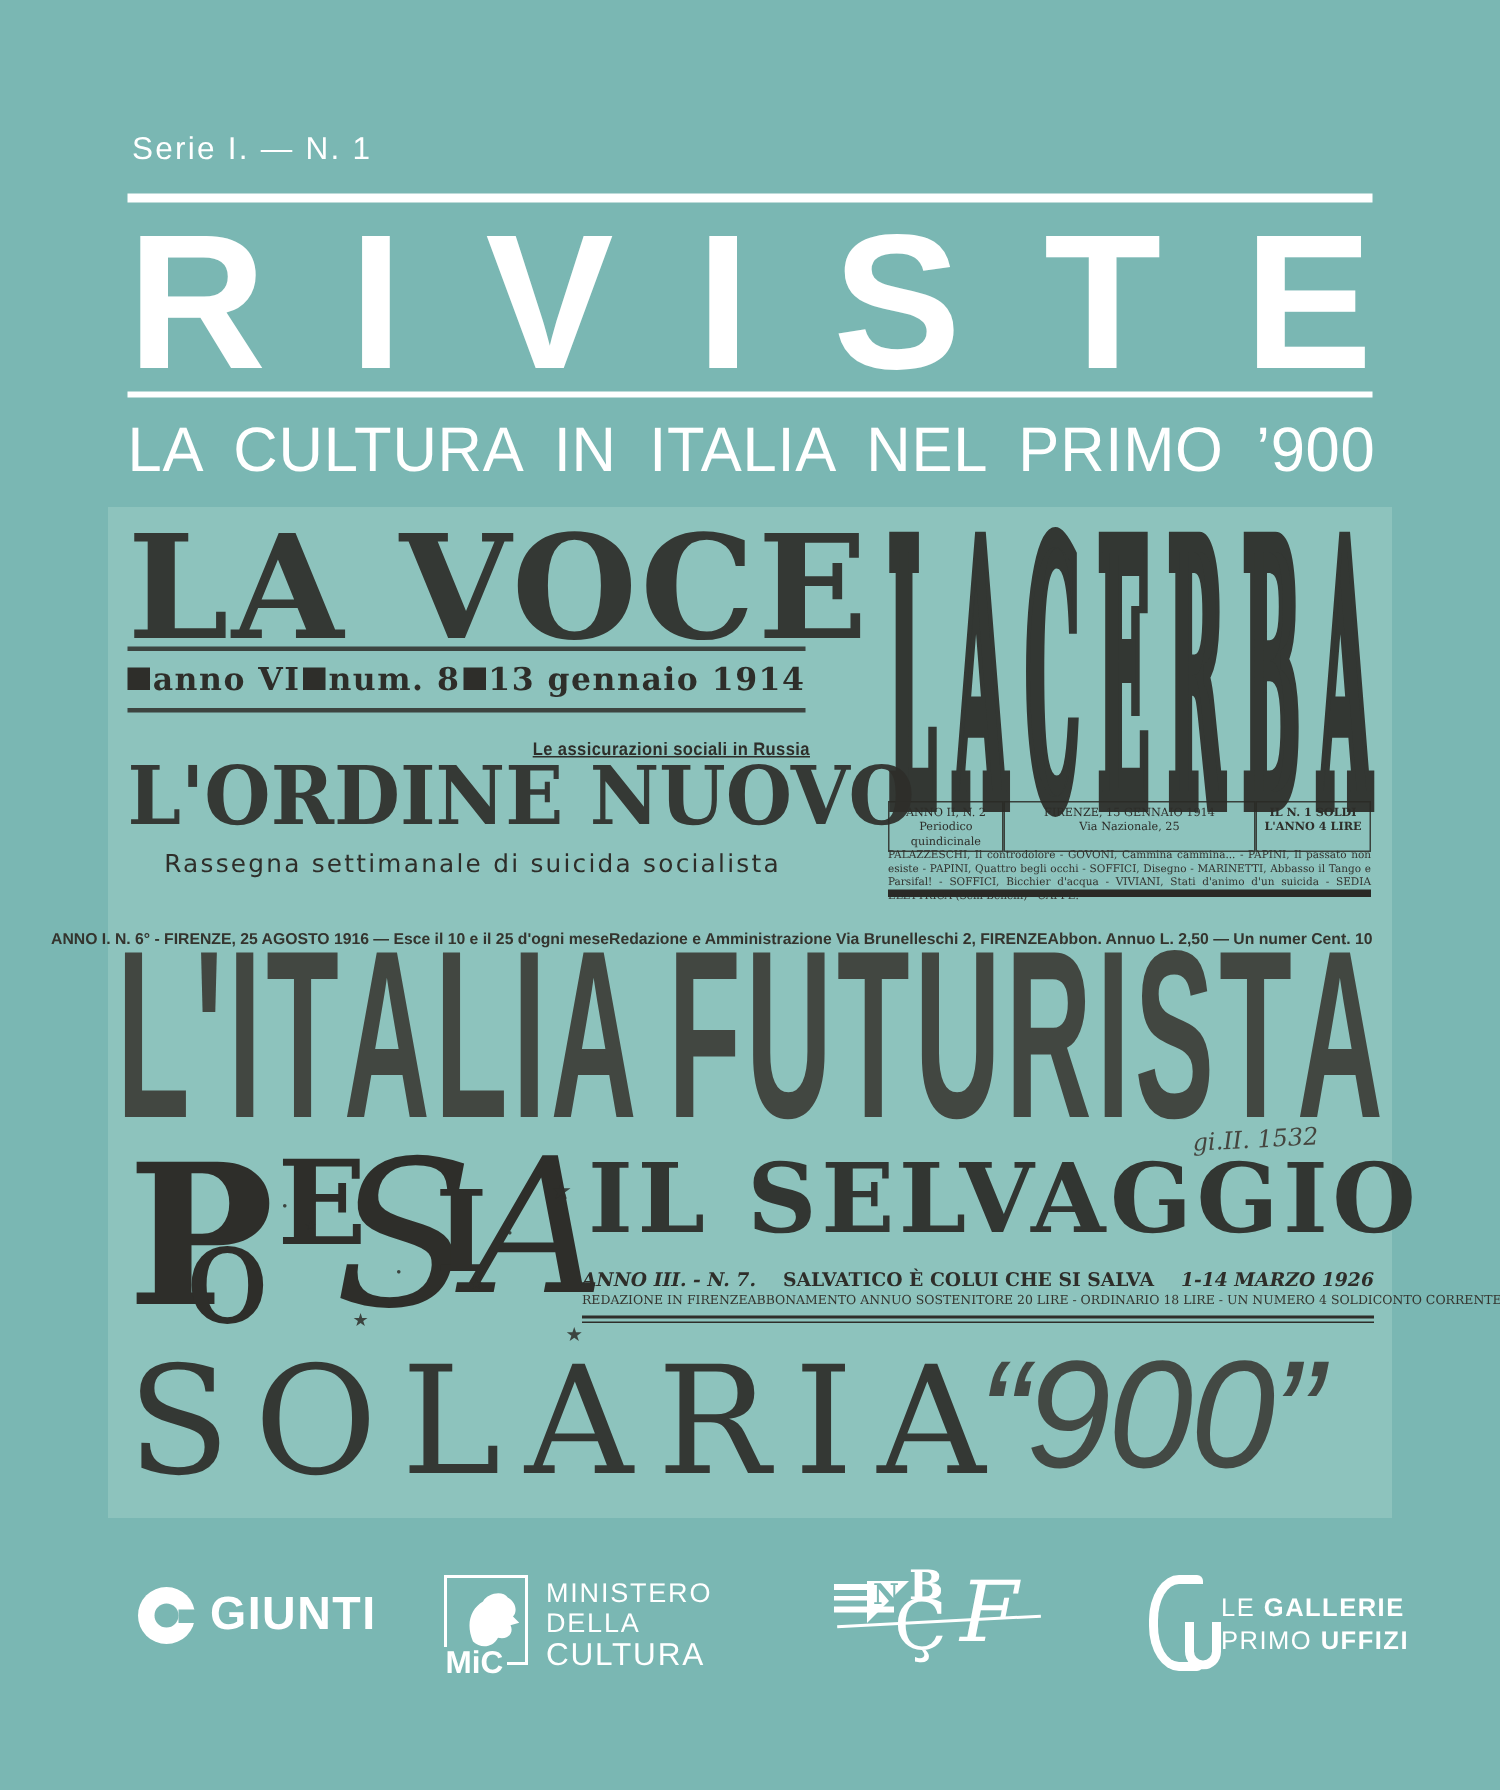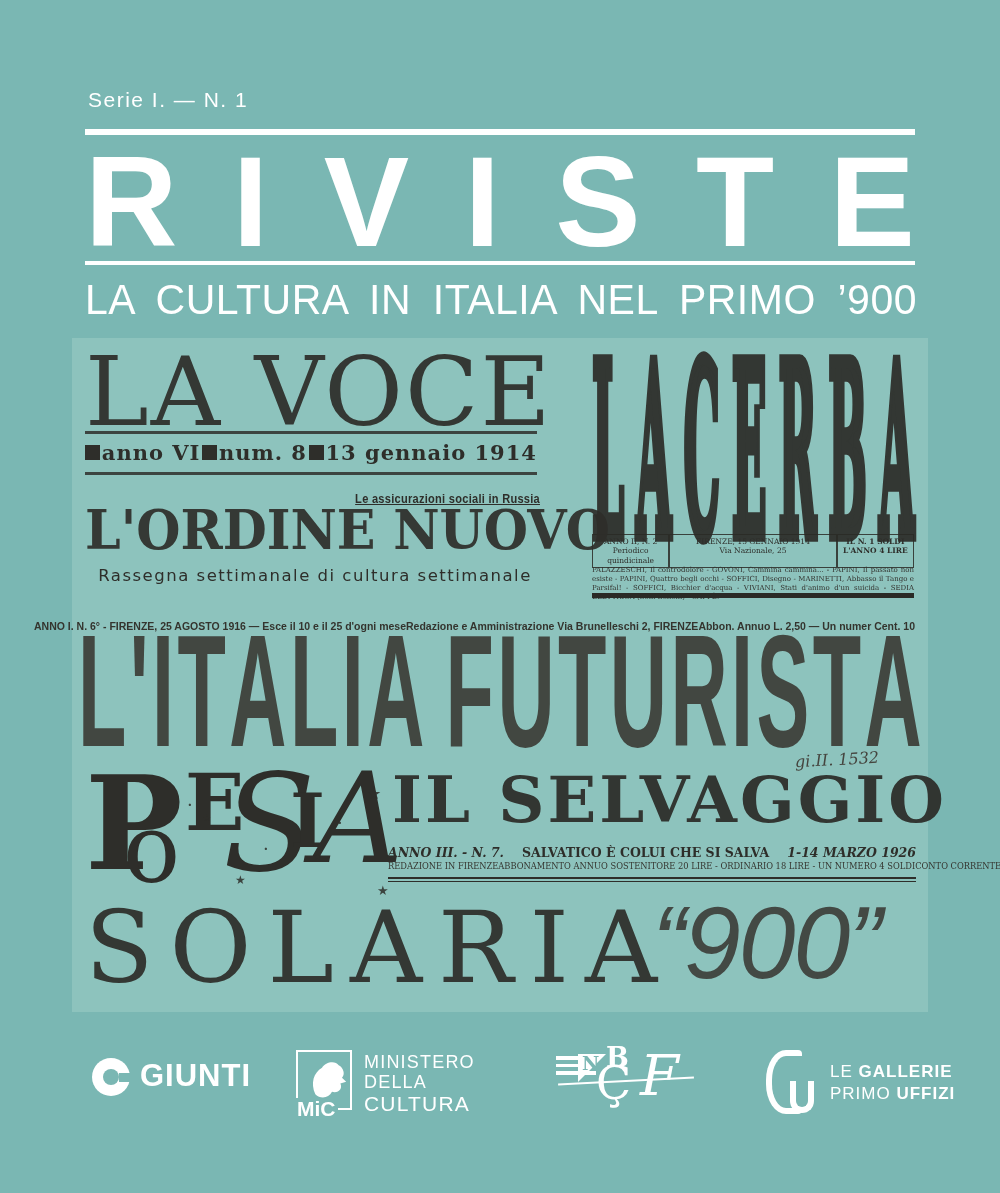--- a/index.html
+++ b/index.html
@@ -15,21 +15,21 @@
   .venue{right:85px;top:88px;font-size:21px;color:var(--white);letter-spacing:1px;word-spacing:7px}
   .rule1{left:85px;top:129px;width:830px;height:6px;background:var(--white)}
   .riviste{left:85px;top:138px;width:830px;display:flex;justify-content:space-between;color:var(--white);font-weight:bold;font-size:128px;line-height:1}
   .rule2{left:85px;top:261px;width:830px;height:4px;background:var(--white)}
   .subtitle{left:85px;top:276px;width:832px;font-size:41px;color:var(--white);letter-spacing:0.5px;text-align:justify;text-align-last:justify;white-space:nowrap;font-weight:400;transform:scaleY(1.02);transform-origin:top left}
 
   
   .panel{left:72px;top:338px;width:856px;height:674px;background:var(--panel)}
 
   
-  .lavoce-title{left:85px;top:344px;font-family:"DejaVu Serif",serif;font-weight:normal;font-size:96px;line-height:1;color:var(--ink);letter-spacing:2px;opacity:.93}
+  .lavoce-title{left:85px;top:344px;font-family:"DejaVu Serif",serif;font-weight:bold;font-size:96px;line-height:1;color:var(--ink);letter-spacing:2px;opacity:.93}
   .lavoce-rule-top{left:85px;top:431px;width:452px;height:3px;background:var(--ink);opacity:.85}
   .lavoce-issue{left:85px;top:440px;width:452px;display:flex;align-items:center;justify-content:space-between;font-family:"DejaVu Serif",serif;font-weight:bold;font-size:21px;color:var(--ink);letter-spacing:1px}
   .sq{width:15px;height:15px;background:var(--ink);flex:0 0 auto}
   .lavoce-rule-bot{left:85px;top:472px;width:452px;height:3px;background:var(--ink);opacity:.85}
 
   
   .lac-title{left:592px;top:332px;width:620px;display:flex;justify-content:space-between;transform:scale(.52,2.7);transform-origin:top left;font-family:"DejaVu Serif",serif;font-weight:bold;font-size:88px;line-height:1;color:#2c2c28;-webkit-text-stroke:5px #2c2c28;opacity:.92}
   .lac-table{left:592px;top:534px;width:322px;display:flex;font-family:"DejaVu Serif",serif;font-size:7.5px;line-height:1.25;color:var(--ink);text-align:center}
   .lac-cell{border:1px solid rgba(42,42,38,.85);padding:2px 2px}
   .lac-cell.l{flex:0 0 24%}.lac-cell.c{flex:1 1 52%}.lac-cell.r{flex:0 0 24%;font-weight:bold}
@@ -91,21 +91,21 @@
   .bncf span{position:absolute;line-height:1}
   .bncf-bars i{display:block;width:40px;height:3.5px;background:var(--white);margin-bottom:4px}
   .bncf-bars{position:absolute;left:0;top:6px}
   .bncf-tri{position:absolute;left:22px;top:4px;width:0;height:0;border-top:28px solid var(--white);border-right:28px solid transparent}
   .bncf-n{left:26px;top:4px;font-family:"DejaVu Serif",serif;font-weight:bold;font-size:19px;color:var(--bg)}
   .bncf-b{left:50px;top:-6px;font-family:"DejaVu Serif",serif;font-weight:bold;font-size:27px}
   .bncf-c{left:40px;top:10px;font-family:"DejaVu Serif",serif;font-size:46px}
   .bncf-f{left:84px;top:-2px;font-family:"DejaVu Serif",serif;font-style:italic;font-size:56px}
   .bncf-line{position:absolute;left:2px;top:30px;width:136px;height:1.5px;background:var(--white);transform:rotate(-3deg)}
 
-  .uffizi{left:766px;top:1050px;display:flex;gap:16px;align-items:center}
+  .uffizi{left:766px;top:1050px;display:flex;gap:0;align-items:center}
   .uf-mark{position:relative;width:48px;height:66px;flex:0 0 auto}
   .uf-c{position:absolute;left:0;top:0;width:36px;height:64px;border:6px solid var(--white);border-right:none;border-radius:20px 4px 4px 20px / 30px 4px 4px 30px}
   .uf-u{position:absolute;right:0;bottom:3px;width:24px;height:32px;border:6px solid var(--white);border-top:none;border-radius:0 0 12px 12px;background:var(--bg)}
   .uf-text{color:var(--white);font-size:17px;letter-spacing:1px;line-height:1.3;white-space:nowrap}
   .uf-text b{font-weight:bold}
 </style>
 </head>
 <body>
 
 <div class="poster">
@@ -159,21 +159,21 @@
     <div class="lac-cell r">
       <div>IL N. 1 SOLDI</div>
       <div>L'ANNO 4 LIRE</div>
     </div>
   </div>
   <div class="abs lac-sommario">PALAZZESCHI, Il controdolore - GOVONI, Cammina cammina... - PAPINI, Il passato non esiste - PAPINI, Quattro begli occhi - SOFFICI, Disegno - MARINETTI, Abbasso il Tango e Parsifal! - SOFFICI, Bicchier d'acqua - VIVIANI, Stati d'animo d'un suicida - SEDIA ELETTRICA (Sem Benelli) - CAFFÈ.</div>
   <div class="abs lac-bar"></div>
 
   <div class="abs on-kicker">Le assicurazioni sociali in Russia</div>
   <div class="abs on-title">L'ORDINE NUOVO</div>
-  <div class="abs on-sub">Rassegna settimanale di cultura settimanale</div>
+  <div class="abs on-sub">Rassegna settimanale di suicida socialista</div>
 
   <div class="abs fut-head">
     <span>ANNO I. N. 6° - FIRENZE, 25 AGOSTO 1916 — Esce il 10 e il 25 d'ogni mese</span>
     <span>Redazione e Amministrazione Via Brunelleschi 2, FIRENZE</span>
     <span>Abbon. Annuo L. 2,50 — Un numer Cent. 10</span>
   </div>
   <div class="abs fut-title">
       <span class="ltr">L</span>
       <span class="ltr">'</span>
       <span class="ltr">I</span>

